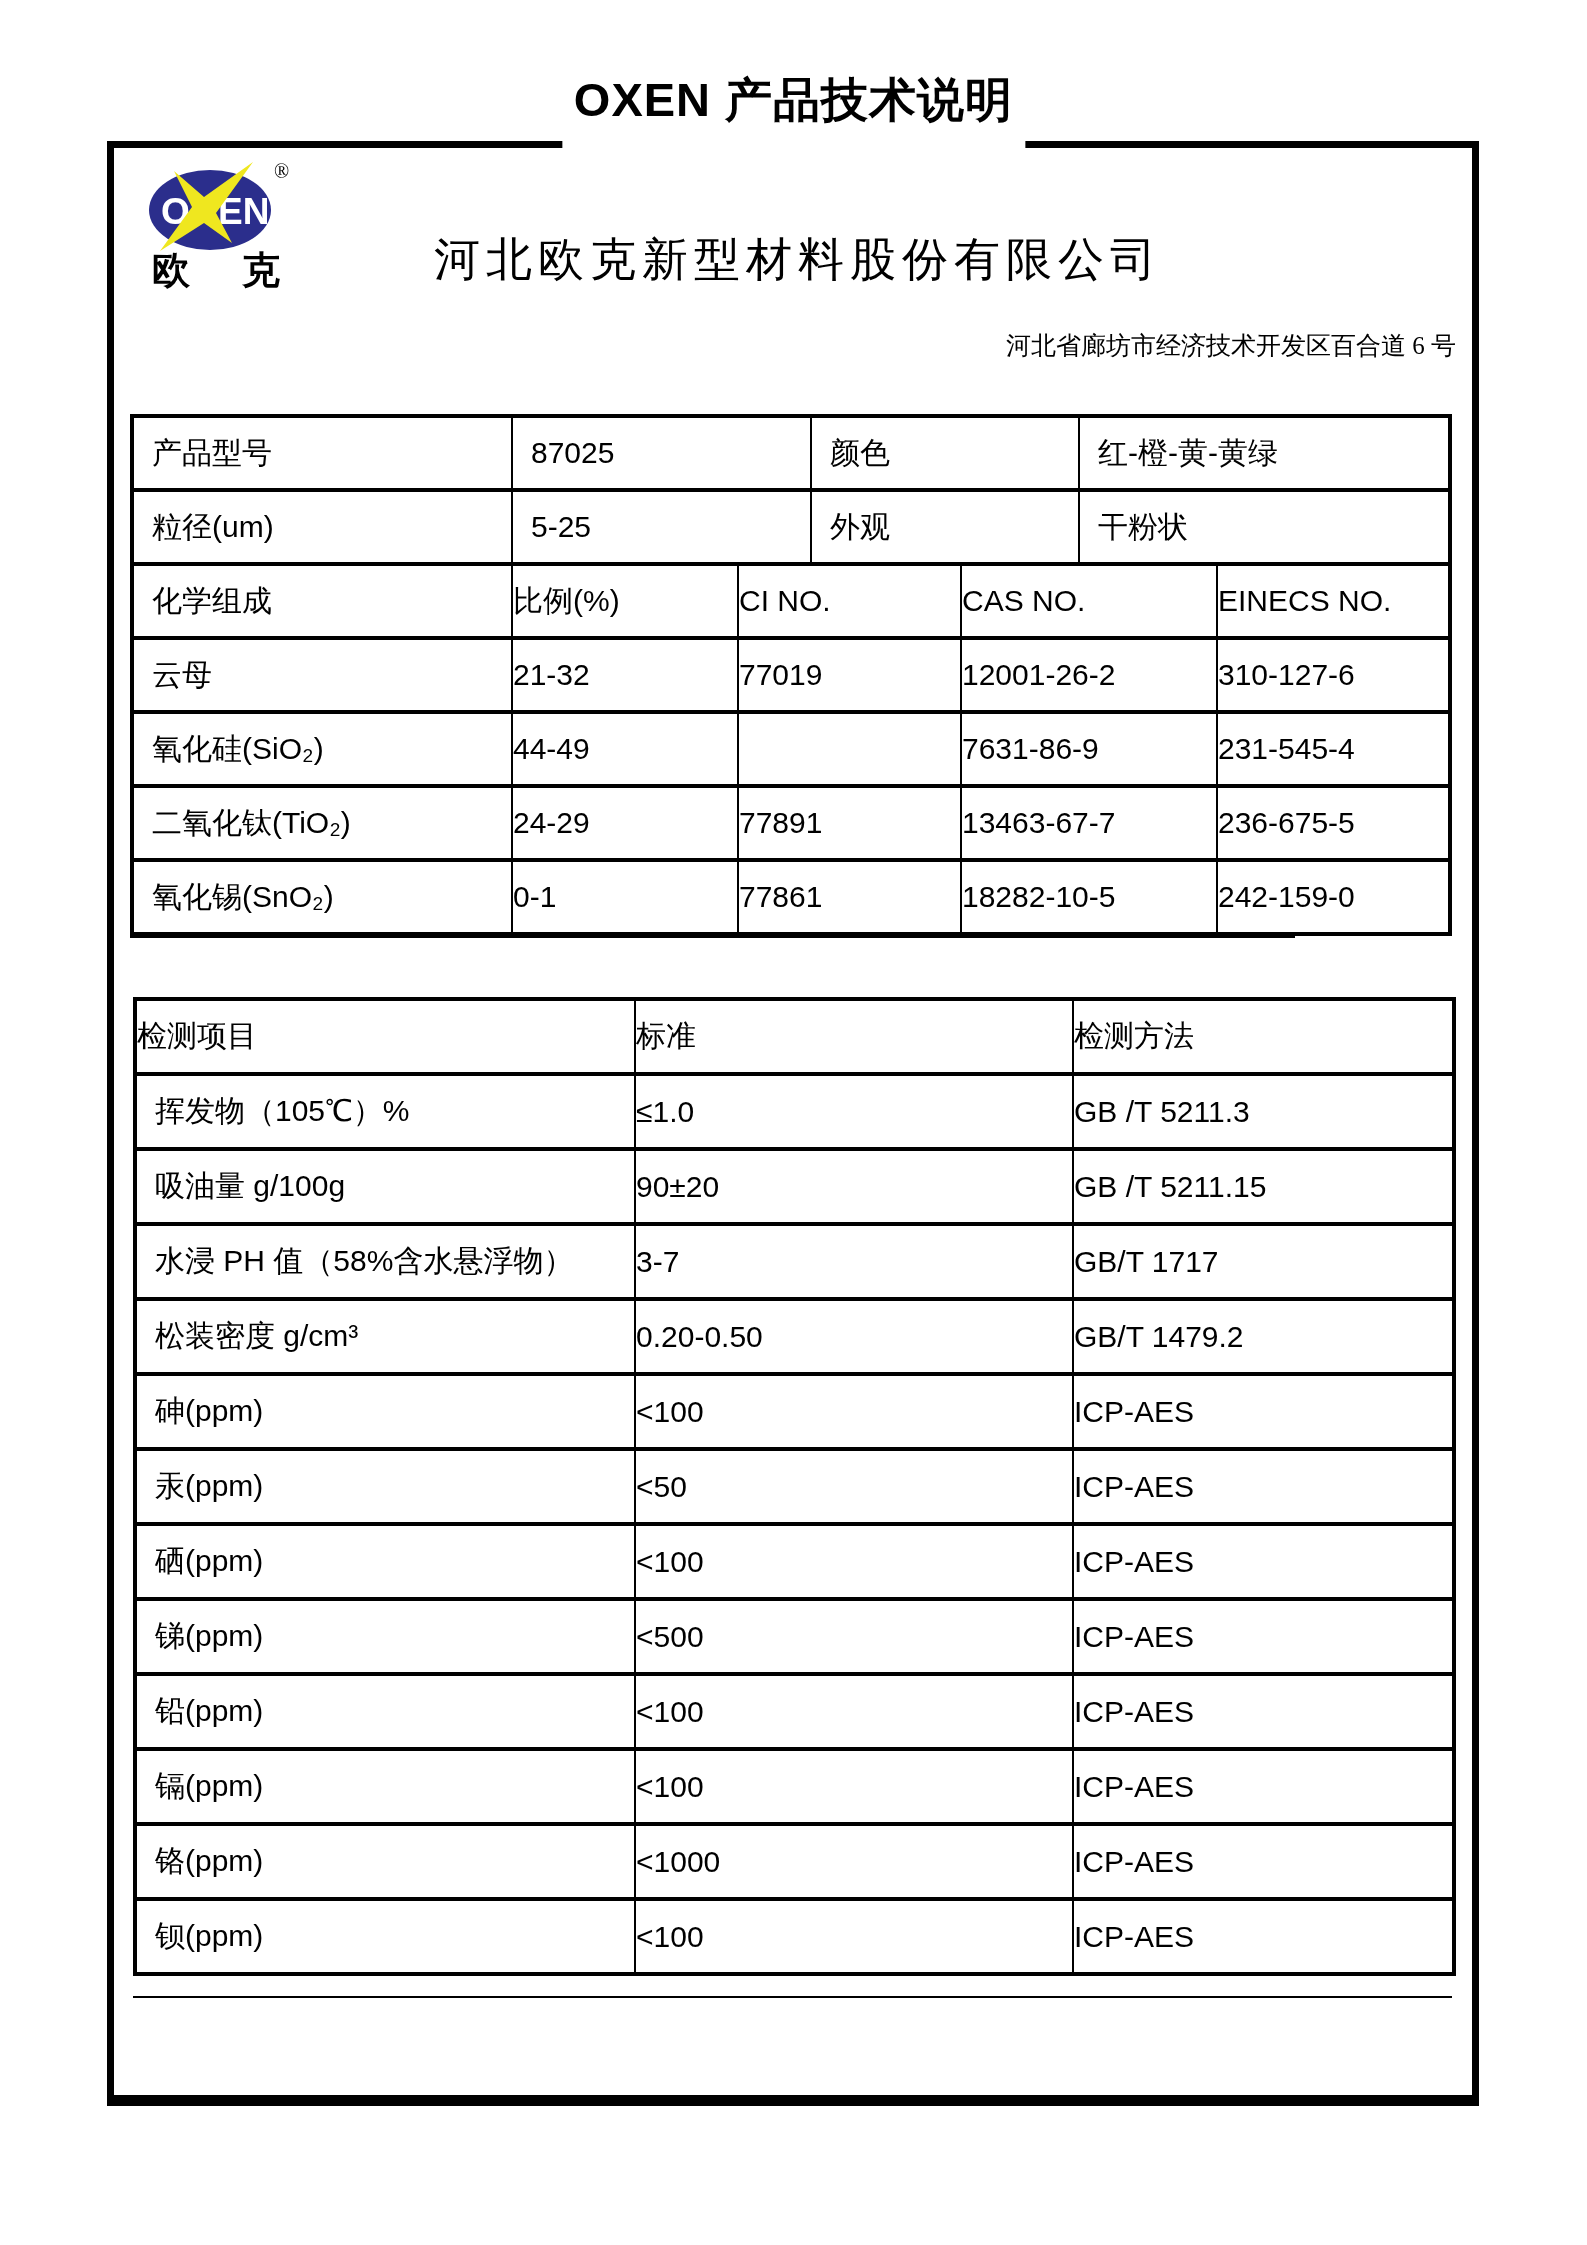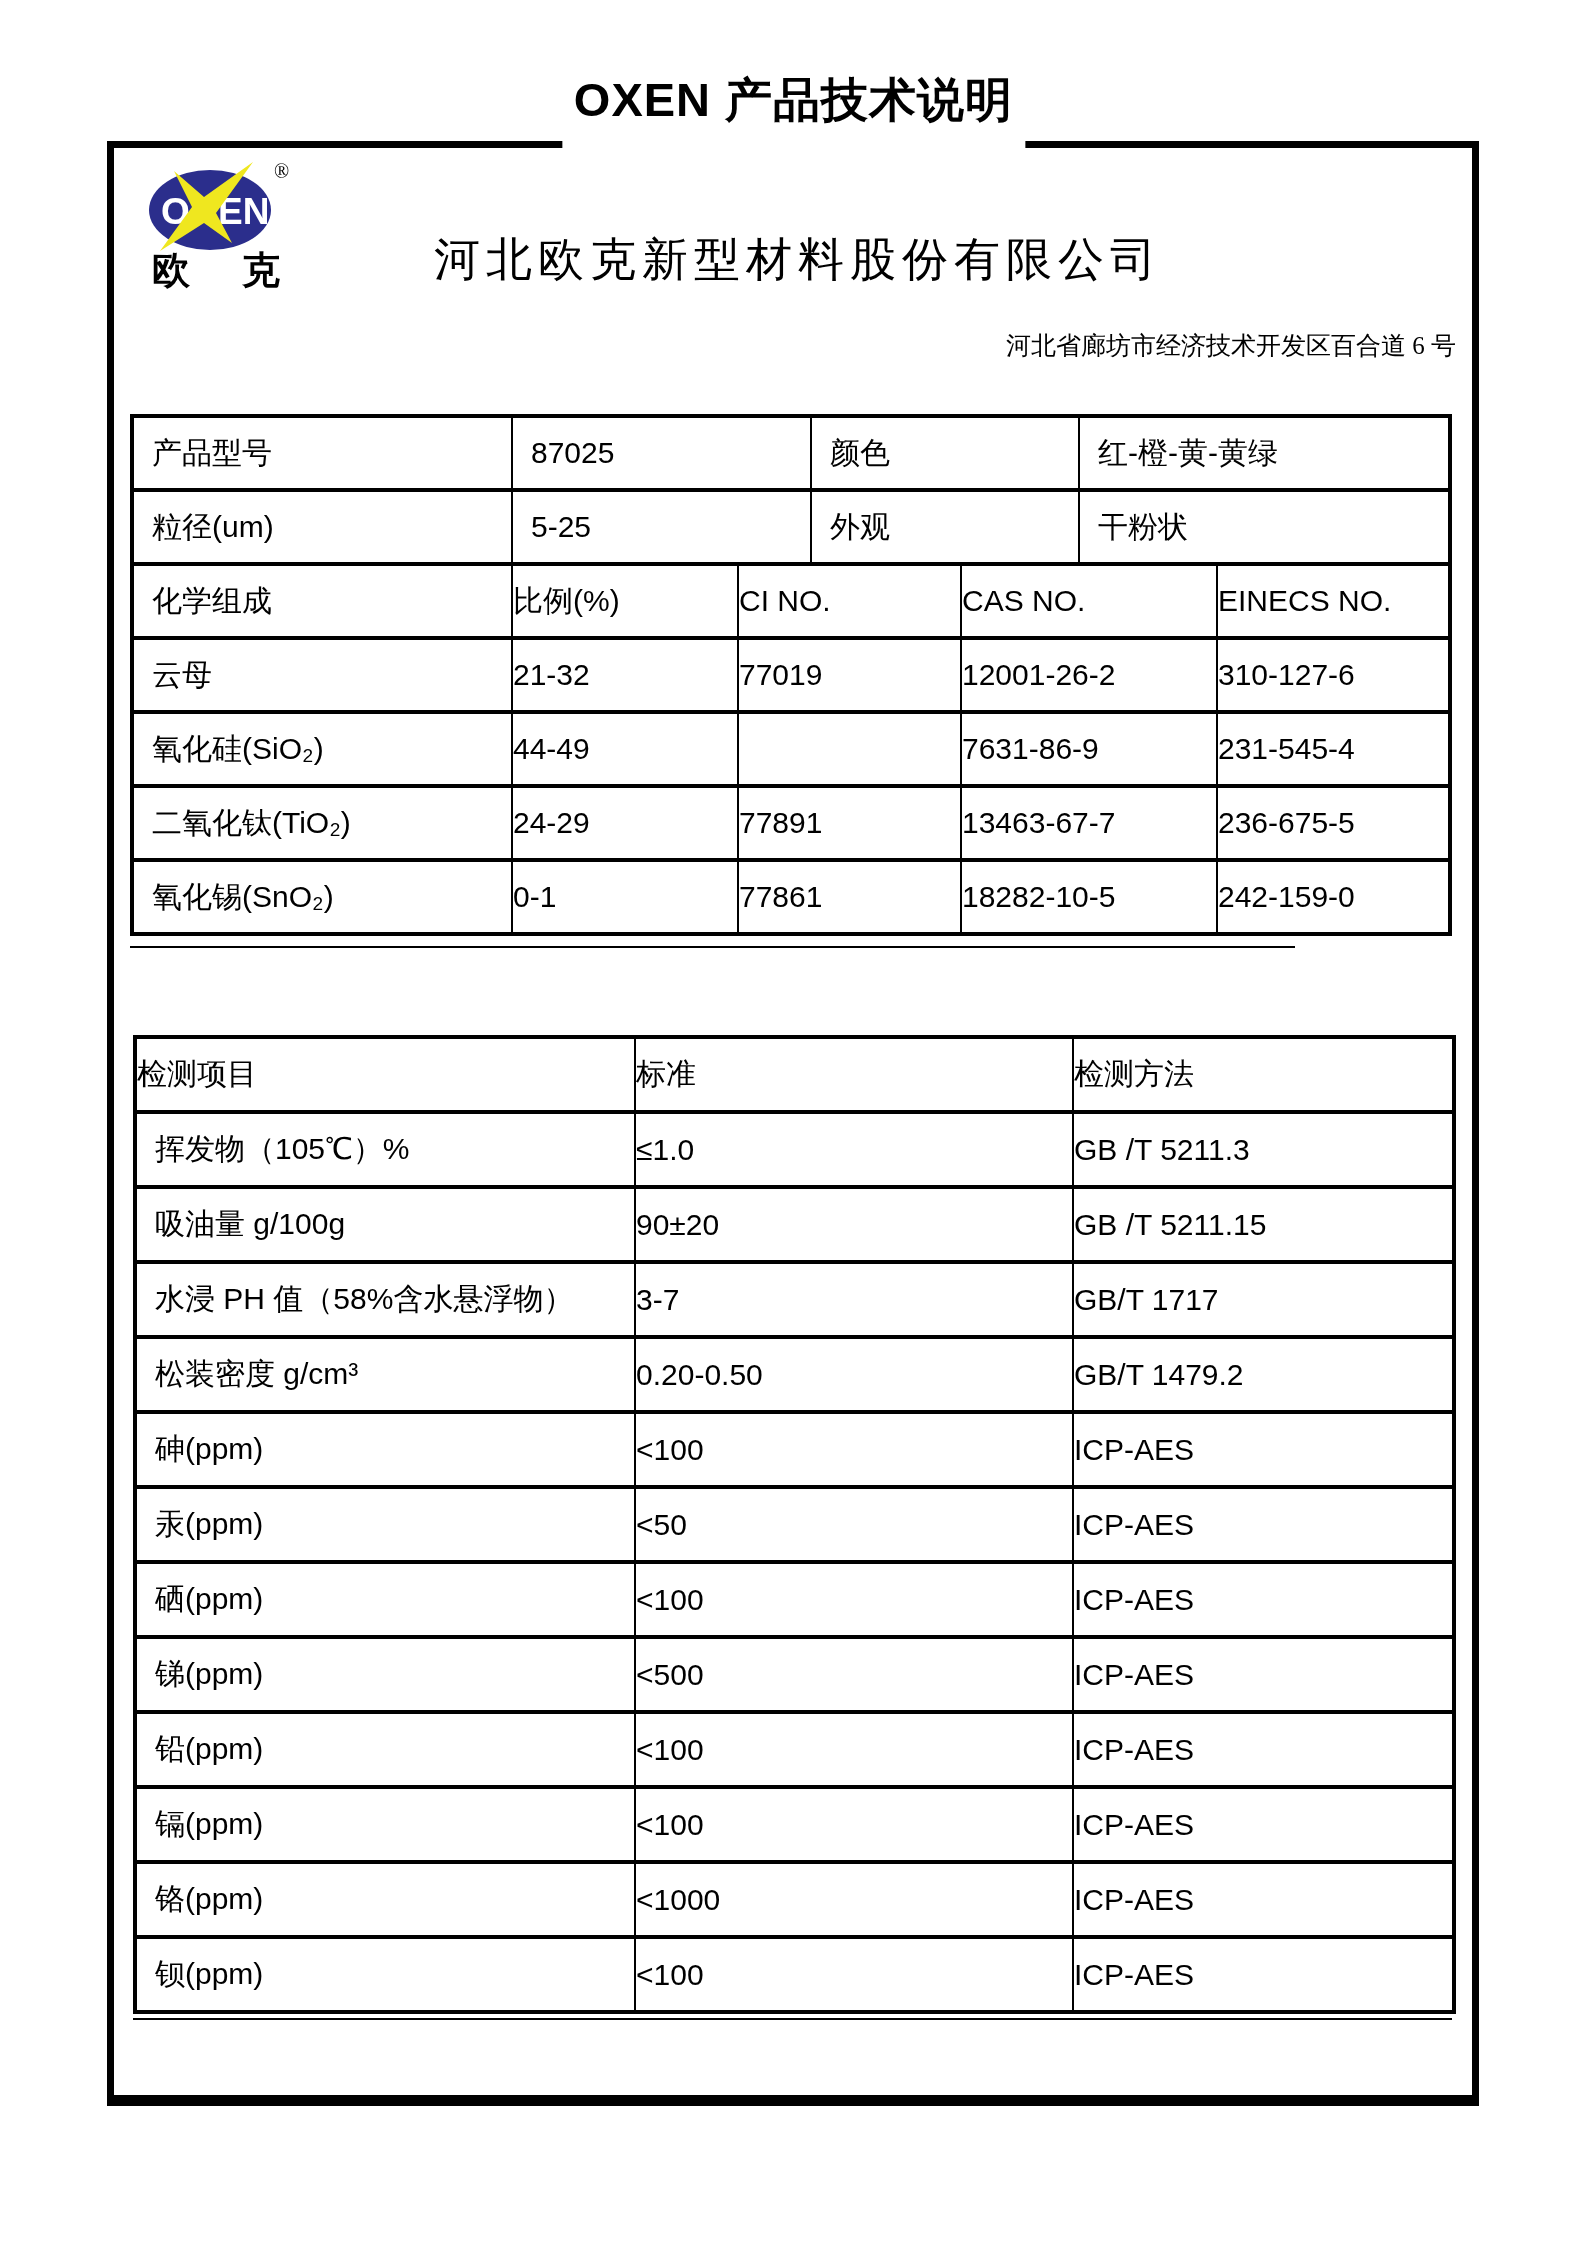--- a/index.html
+++ b/index.html
@@ -34,22 +34,22 @@
     position:absolute; left:320px; top:88px;
     font-family:Liberation Mono, monospace; font-size:46px; line-height:54px;
     letter-spacing:6px; white-space:nowrap;
   }
   .address-block {
     position:absolute; right:16px; top:182px; text-align:center;
     font-family:"Liberation Serif", serif; font-size:25px; line-height:31px;
   }
   .tel-fax { white-space:pre; }
   
-  .t1-wrap { position:absolute; left:16px; top:266px; width:1165px; padding-bottom:10px; border-bottom:2px solid #000; }
-  .t2-wrap { position:absolute; left:19px; top:849px; width:1319px; padding-bottom:4px; border-bottom:2px solid #000;margin-top:38px; }
+  .t1-wrap { position:absolute; left:16px; top:266px; width:1165px; padding-bottom:0; border-bottom:2px solid #000; }
+  .t2-wrap { position:absolute; left:19px; top:849px; width:1319px; padding-bottom:20px; border-bottom:2px solid #000; }
   table { border-collapse:collapse; table-layout:fixed; width:100%; border:4px solid #000; }
   td {
     border:2px solid #000; border-top-width:4px; border-bottom-width:4px;
     font-size:30px; vertical-align:middle; padding:0; overflow:hidden; white-space:nowrap;
   }
   .t1 td { height:70px; }
   .t2 td { height:71px; }
   .left { text-align:left; padding-left:18px; }
   .c { text-align:left; }
 </style>

